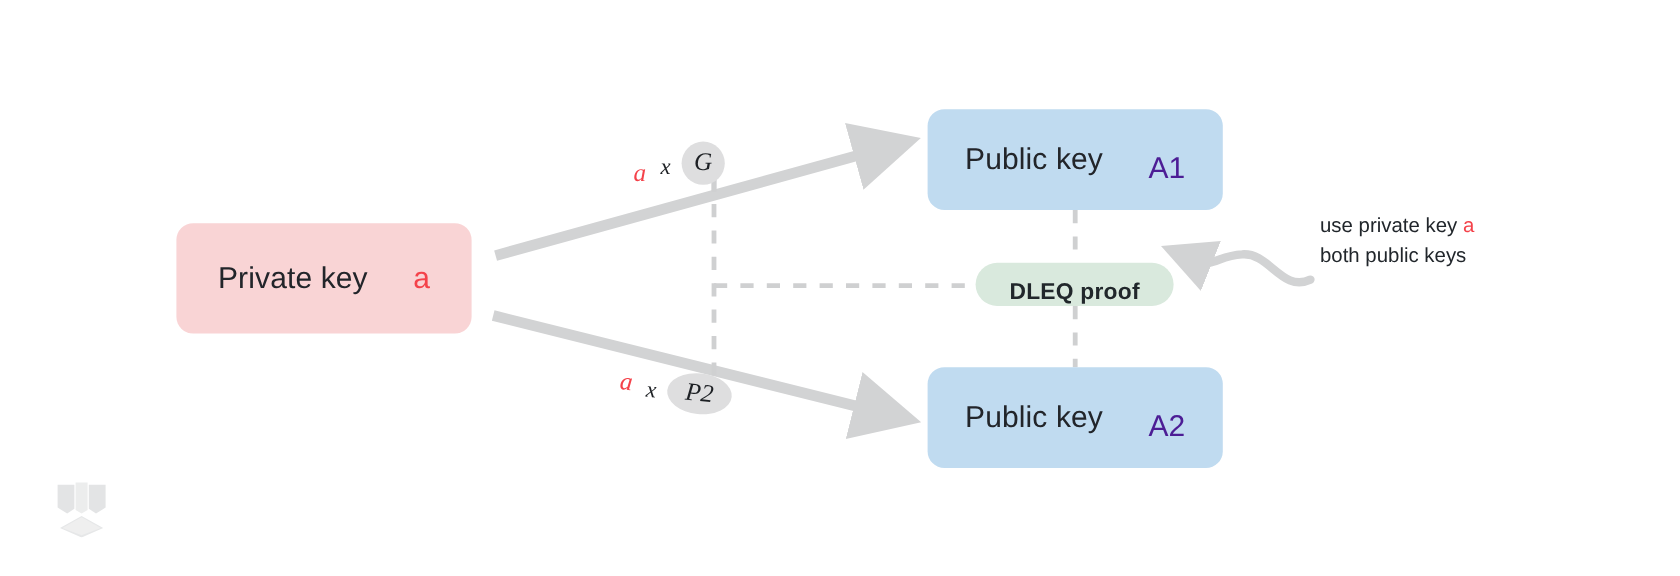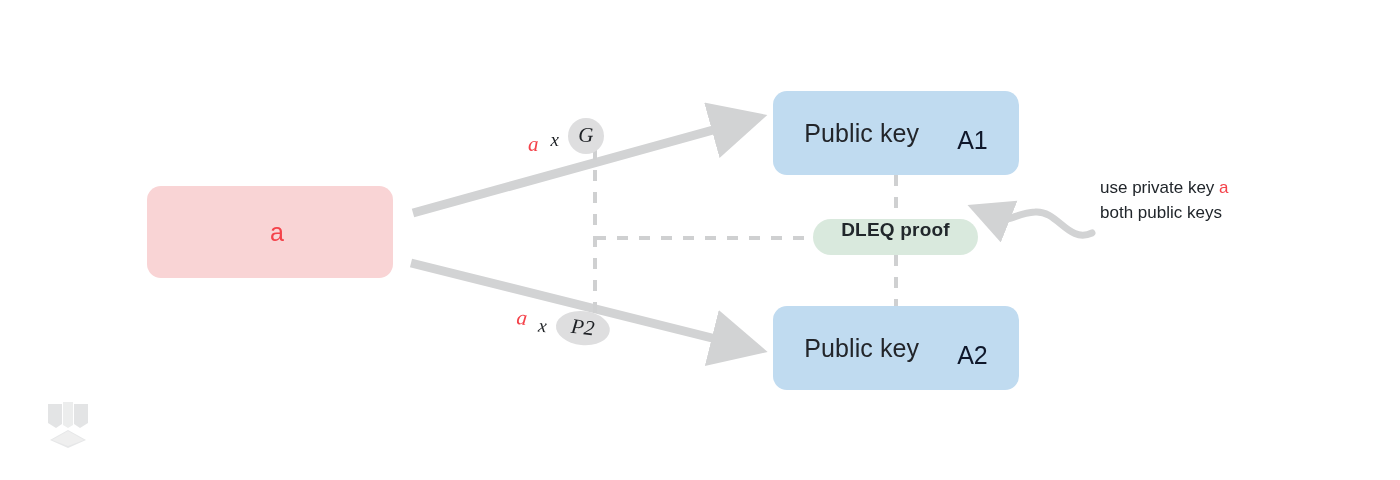--- a/index.html
+++ b/index.html
@@ -59,31 +59,31 @@
   #node-pub1 {
     left: 773px; top: 91px;
     width: 246px; height: 84px;
     background: #c0dbf0;
   }
   #node-pub2 {
     left: 773px; top: 306px;
     width: 246px; height: 84px;
     background: #c0dbf0;
   }
-  #node-pub1 .var, #node-pub2 .var { color: #0f172a; margin-top: 14px; }
+  #node-pub1 .var, #node-pub2 .var { color: #4c1d95; margin-top: 14px; }
 
   
   #dleq {
     position: absolute;
     left: 813px; top: 219px;
     width: 165px; height: 36px;
     background: #d9e9dd;
     border-radius: 18px;
     display: flex;
-    align-items: flex-start;
+    align-items: flex-end;
     justify-content: center;
   }
   #dleq .txt {
     font-size: 19px;
     font-weight: bold;
     color: #21272b;
     letter-spacing: 0.2px;
   }
 
   
@@ -184,20 +184,21 @@
     <line x1="896" y1="175" x2="896" y2="219" stroke="#cfd0d1" stroke-width="4" stroke-dasharray="11 11"></line>
 
     <line x1="896" y1="255" x2="896" y2="306" stroke="#cfd0d1" stroke-width="4" stroke-dasharray="11 11"></line>
 
     <line x1="595" y1="140" x2="595" y2="160" stroke="#cfd0d1" stroke-width="4"></line>
 
     <path d="M1092,233 C1068,244 1058,210 1035,212 C1017,213 1010,222 1000,218" fill="none" stroke="#d2d3d4" stroke-width="7" stroke-linecap="round" marker-end="url(#arrowhead)"></path>
   </svg>
 
   <div class="node" id="node-private">
+    <span class="lbl">Private key</span>
     <span class="var">a</span>
   </div>
 
   <div class="node" id="node-pub1">
     <span class="lbl">Public key</span>
     <span class="var">A1</span>
   </div>
 
   <div class="node" id="node-pub2">
     <span class="lbl">Public key</span>

